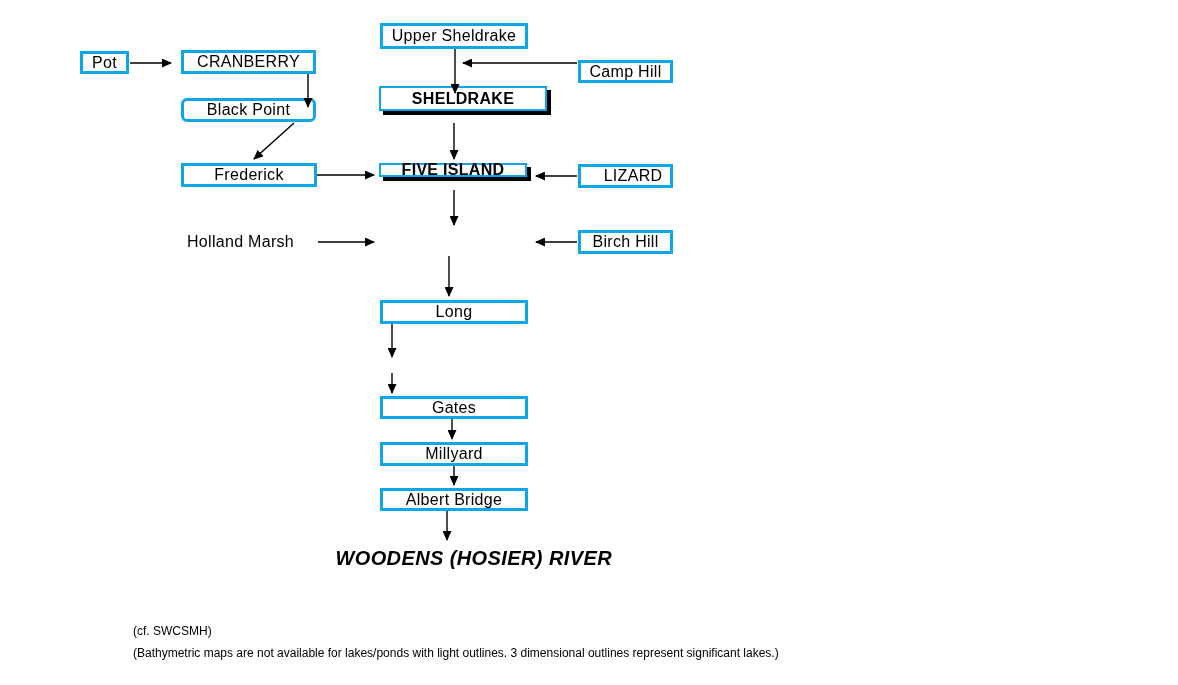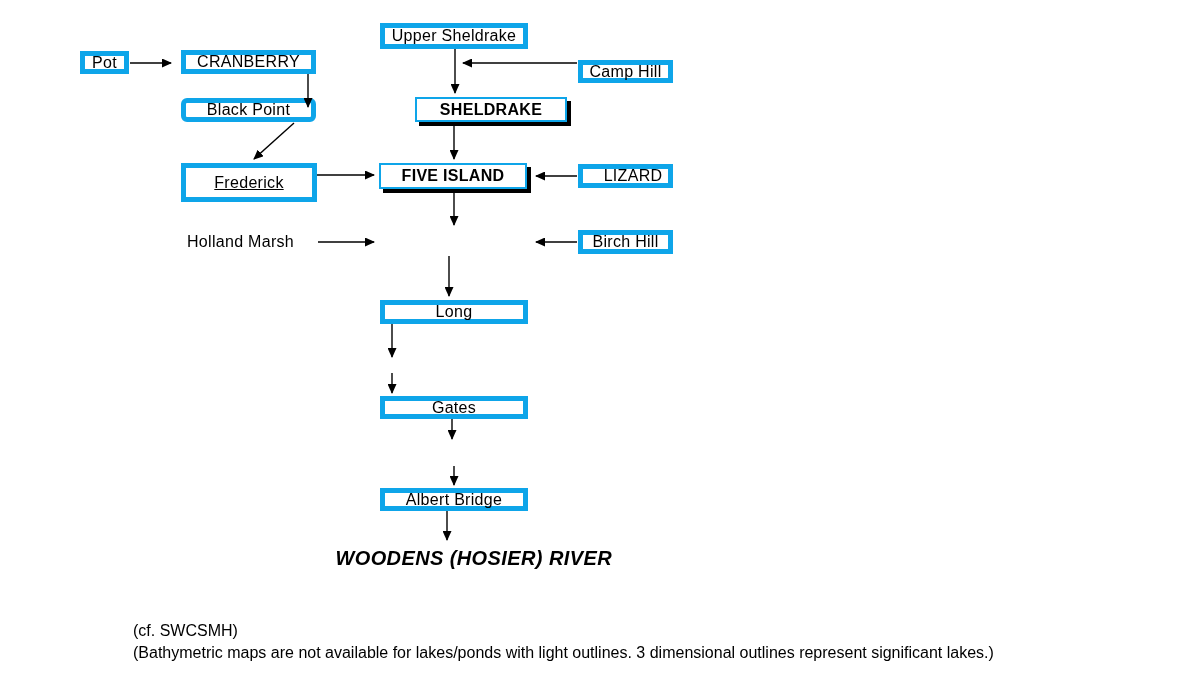--- a/index.html
+++ b/index.html
@@ -7,21 +7,21 @@
     position:relative;
     width:1178px;height:685px;
     background:#fff;
     font-family:"Liberation Sans", sans-serif;
     color:#000;
     overflow:hidden;
   }
   .node{
     position:absolute;
     box-sizing:border-box;
-    border:5px solid #0ea5e9;
+    border:3px solid #0ea5e9;
     background:#fff;
     display:flex;align-items:center;justify-content:center;
     font-size:16px;line-height:1;
     letter-spacing:0.3px;
     white-space:nowrap;
     z-index:1;
   }
   .node.major{
     border-width:2px;
     font-weight:bold;
@@ -37,42 +37,42 @@
   #arrow-layer{
     position:absolute;left:0;top:0;width:1178px;height:685px;
     z-index:2;pointer-events:none;
   }
   
   #n-pot            {left:80px;  top:51px;  width:49px;  height:23px;}
   #n-cranberry      {left:181px; top:50px;  width:135px; height:24px;}
   #n-black-point    {left:181px; top:98px;  width:135px; height:24px;border-radius:6px;}
   #n-upper-sheldrake{left:380px; top:23px;  width:148px; height:26px;}
   #n-camp-hill      {left:578px; top:60px;  width:95px;  height:23px;}
-  #n-sheldrake      {left:379px; top:97px;  width:152px; height:25px;margin-left:36px;}
-  #n-frederick      {left:181px; top:163px; width:136px; height:39px;text-decoration:underline;}
-  #n-five-island    {left:379px; top:163px; width:148px; height:26px;text-align:right;}
+  #n-sheldrake      {left:379px; top:86px;  width:168px; height:25px;}
+  #n-frederick      {left:181px; top:163px; width:136px; height:24px;}
+  #n-five-island    {left:379px; top:163px; width:148px; height:14px;text-align:right;}
   #n-lizard         {left:578px; top:164px; width:95px;  height:24px;padding-left:15px;}
   #n-holland-marsh  {left:187px; top:234px;}
   #n-hubley-big     {left:379px; top:229px; width:148px; height:26px;}
   #n-birch-hill     {left:578px; top:230px; width:95px;  height:24px;}
   #n-long           {left:380px; top:300px; width:148px; height:24px;}
   #n-croucher       {left:380px; top:350px; width:148px; height:23px;}
   #n-gates          {left:380px; top:396px; width:148px; height:23px;}
   #n-millyard       {left:380px; top:442px; width:148px; height:24px;}
   #n-albert-bridge  {left:380px; top:488px; width:148px; height:23px;}
   #river-label{
     position:absolute;left:300px;top:547px;width:312px;
     text-align:right;
     font-size:20px;font-weight:bold;font-style:italic;
     letter-spacing:0.4px;white-space:nowrap;
     z-index:1;
   }
   #footnote{
     position:absolute;left:133px;top:620px;
-    font-size:16px;line-height:22px;
+    font-size:12px;line-height:22px;
     z-index:1;
   }
 </style>
 </head>
 <body>
 
 <div id="canvas">
 
   <div class="node" id="n-pot">Pot</div>
   <div class="node" id="n-cranberry">CRANBERRY</div>
@@ -80,20 +80,21 @@
   <div class="node" id="n-upper-sheldrake">Upper Sheldrake</div>
   <div class="node" id="n-camp-hill">Camp Hill</div>
   <div class="node major" id="n-sheldrake">SHELDRAKE</div>
   <div class="node" id="n-frederick">Frederick</div>
   <div class="node major" id="n-five-island">FIVE ISLAND</div>
   <div class="node" id="n-lizard">LIZARD</div>
   <div class="plain-label" id="n-holland-marsh">Holland Marsh</div>
   <div class="node" id="n-birch-hill">Birch Hill</div>
   <div class="node" id="n-long">Long</div>
   <div class="node" id="n-gates">Gates</div>
+  <div class="node" id="n-millyard">Millyard</div>
   <div class="node" id="n-albert-bridge">Albert Bridge</div>
 
   <div id="river-label">WOODENS (HOSIER) RIVER</div>
 
   <div id="footnote">
     <div>(cf. SWCSMH)</div>
     <div>(Bathymetric maps are not available for lakes/ponds with light outlines. 3 dimensional outlines represent significant lakes.)</div>
   </div>
 
   <svg id="arrow-layer" width="1178" height="685" viewBox="0 0 1178 685">

